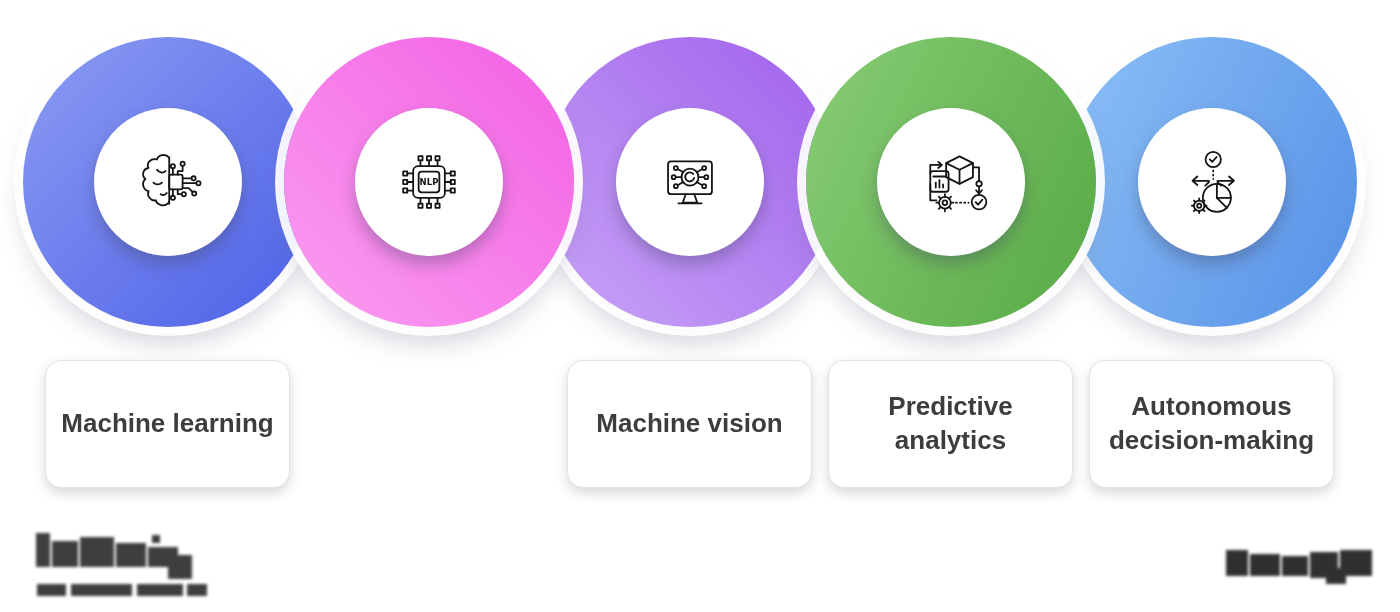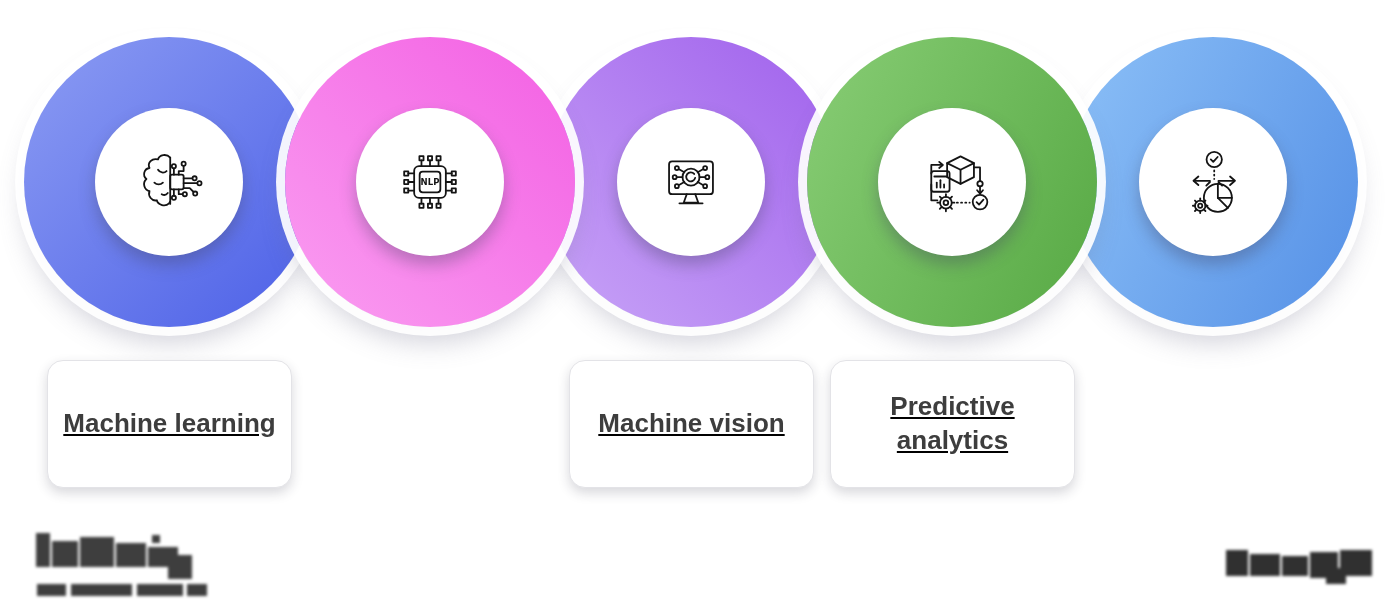--- a/index.html
+++ b/index.html
@@ -6,23 +6,22 @@
   body{
     width:1400px;height:612px;position:relative;overflow:hidden;
     background:#ffffff;
     font-family:"Liberation Sans", sans-serif;
   }
   .row{
     position:absolute;left:45px;top:0;width:1310px;
     display:flex;gap:14px;
   }
   .column{
-    width:247px;display:flex;flex-direction:column;align-items:flex-end;
+    width:247px;display:flex;flex-direction:column;align-items:flex-start;
     position:relative;
-    text-decoration:underline;
   }
   .column.raised{z-index:2;}
   .ring{
     width:290px;height:290px;border-radius:50%;
     margin:37px -22px 0;
     display:flex;align-items:center;justify-content:center;
     background:linear-gradient(var(--angle,135deg), var(--c1,#999), var(--c2,#666));
     box-shadow:0 0 0 9px rgba(255,255,255,0.92), 0 16px 26px rgba(112,112,140,0.30);
     position:relative;
   }
@@ -232,20 +231,23 @@
             <path d="M25.8 51.5 H27.5"></path>
               <path d="M17.2 51.5 H15.5"></path>
             <path d="M24.5 48.5 L25.8 47.2"></path>
               <path d="M24.5 54.5 L25.8 55.8"></path>
             <path d="M18.5 54.5 L17.2 55.8"></path>
               <path d="M18.5 48.5 L17.2 47.2"></path>
           </g>
         </svg>
       </div>
     </div>
+    <div class="card">
+      <span class="card-label">Autonomous decision-making</span>
+    </div>
   </div>
 
 </div>
 
 <div class="wm wm-left">
   <i class="b" style="left:0;top:6px;width:14px;height:34px;"></i>
   <i class="b" style="left:16px;top:14px;width:26px;height:26px;"></i>
   <i class="b" style="left:44px;top:10px;width:34px;height:30px;"></i>
   <i class="b" style="left:80px;top:16px;width:30px;height:24px;"></i>
   <i class="b" style="left:112px;top:20px;width:30px;height:20px;"></i>

